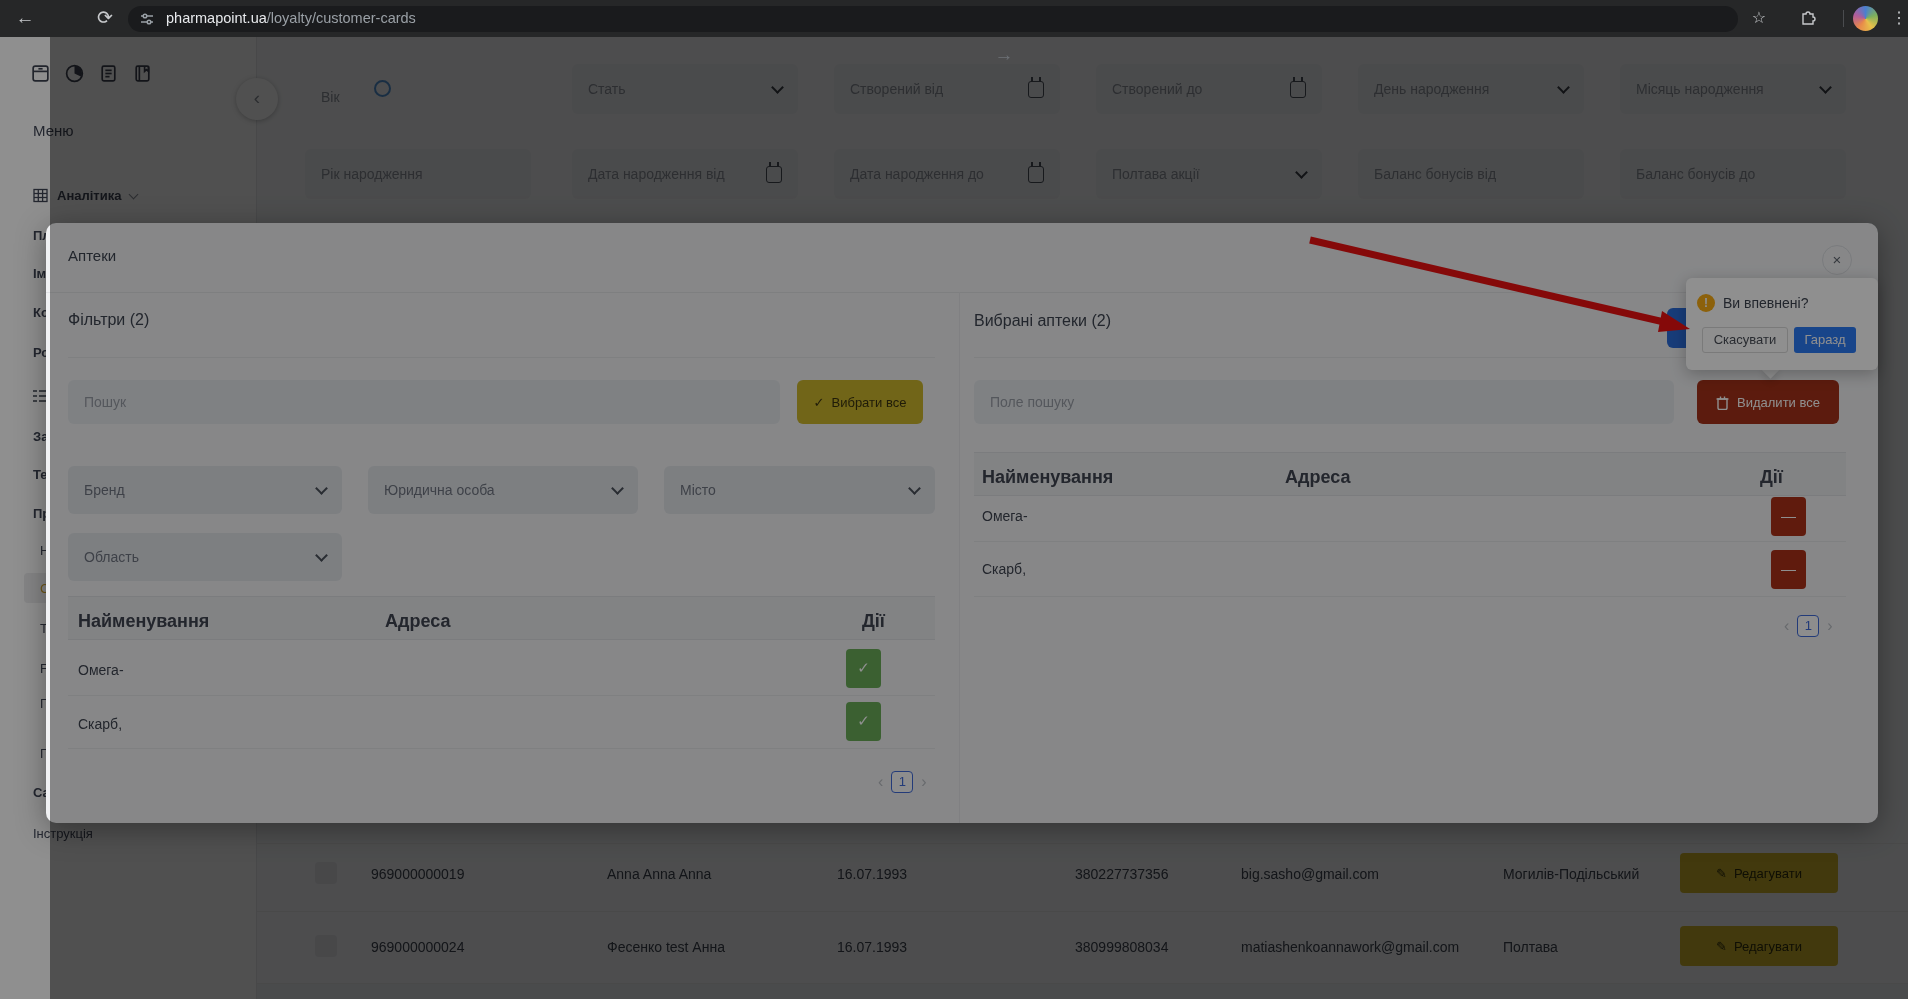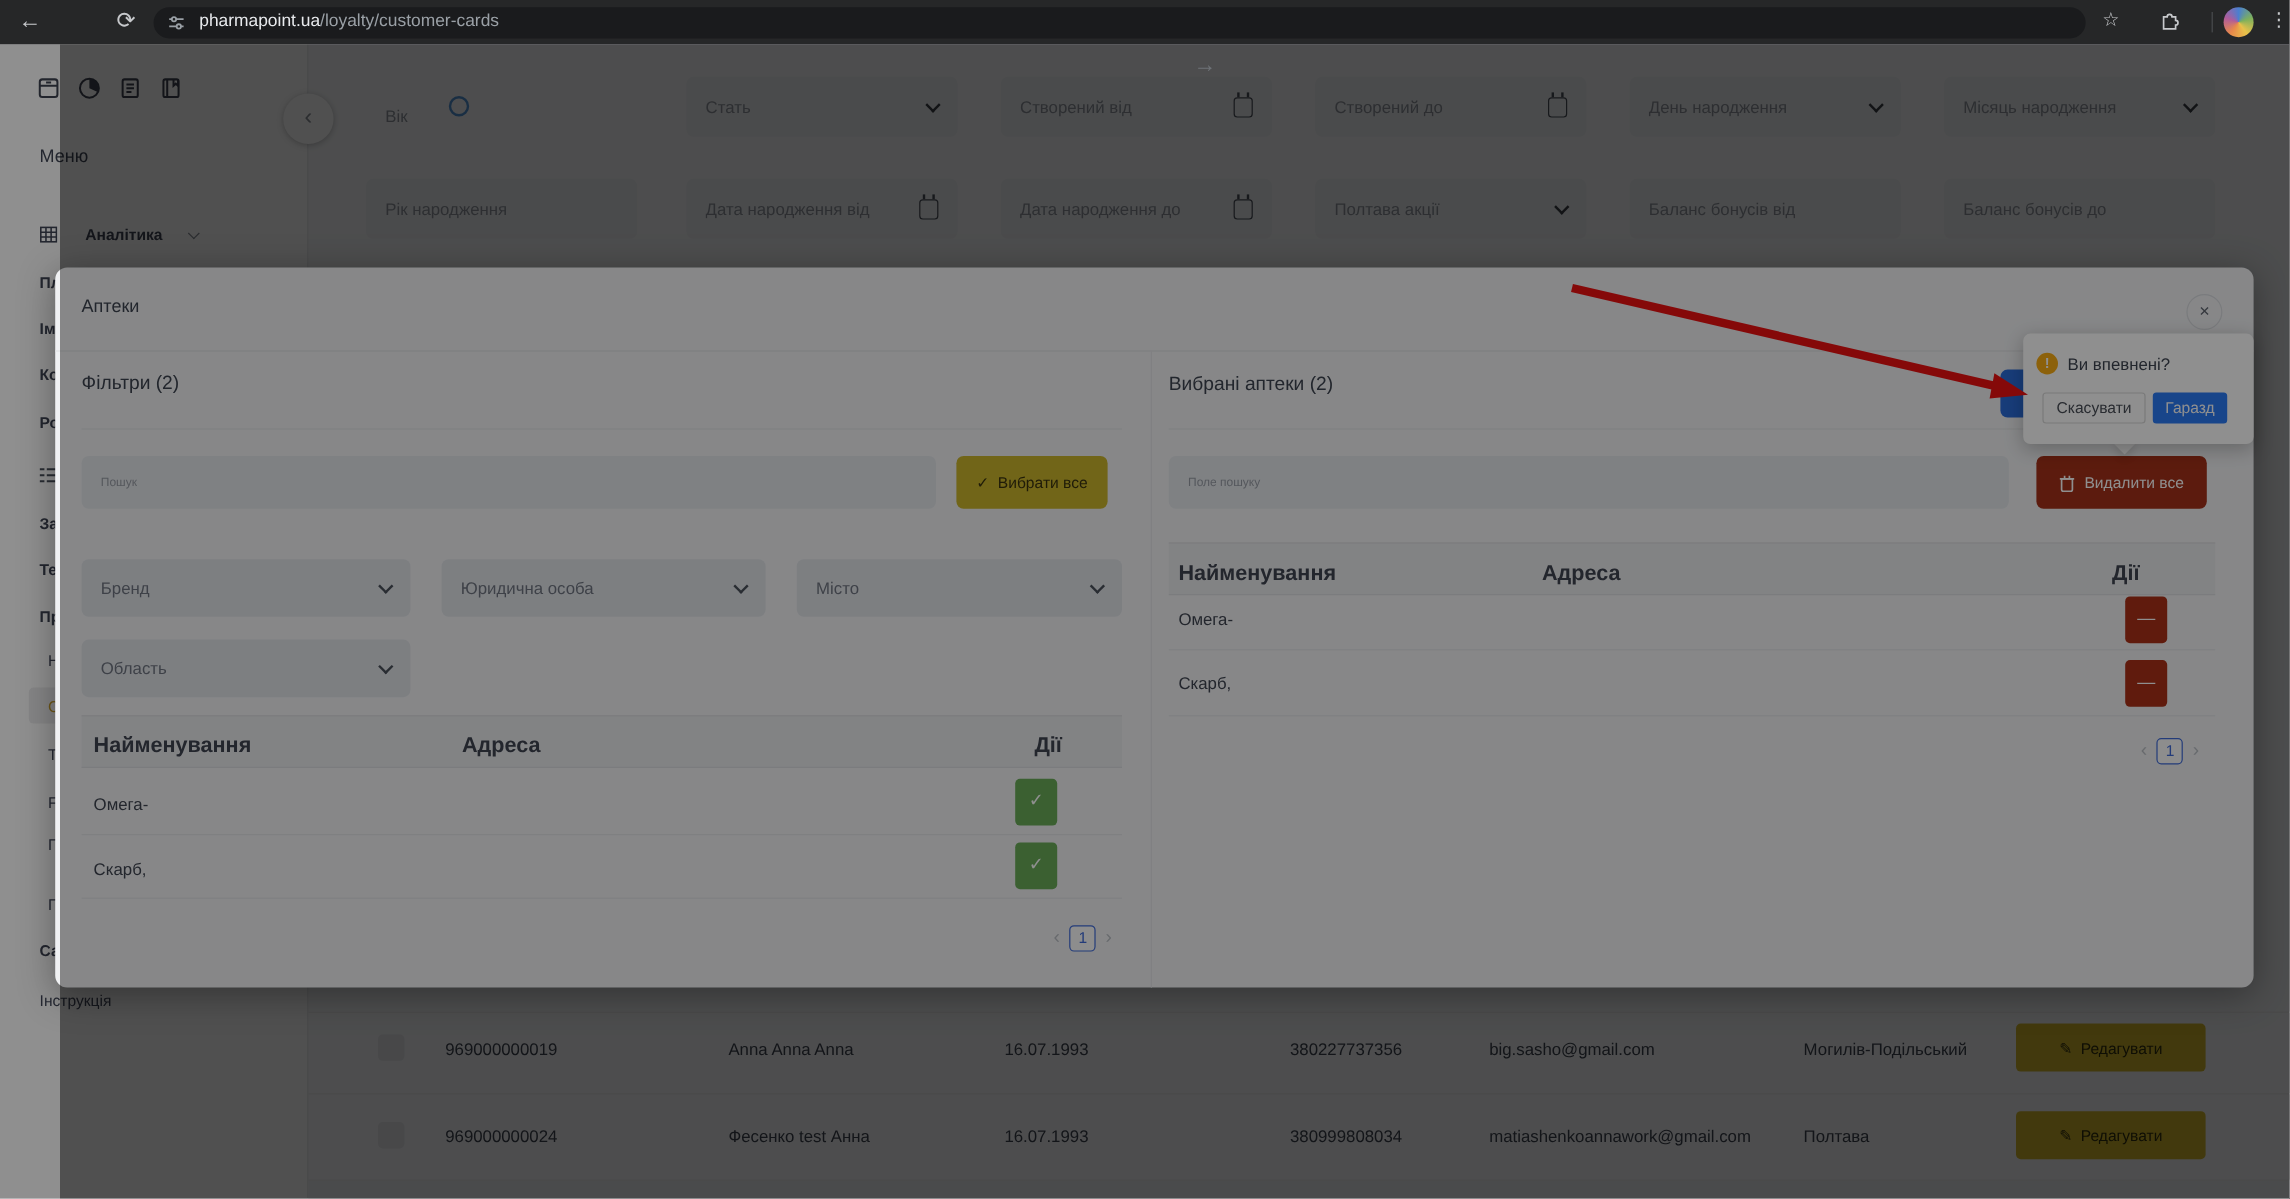--- a/index.html
+++ b/index.html
@@ -17,21 +17,21 @@
   .url-text .path { color:#9aa0a6; }
   .avatar { position:absolute; left:1853px; top:6px; width:25px; height:25px; border-radius:50%;
     background:conic-gradient(#4a7fd0,#7db05c,#e8c14a,#e8894a,#b05c9a,#4a7fd0); }
   .vsep { position:absolute; left:1843px; top:10px; width:1px; height:17px; background:#4a4c4f; }
 
   
   .page { position:absolute; left:0; top:37px; width:1908px; height:962px; background:#f5f6f8; z-index:1; }
   .sidebar { position:absolute; left:0; top:0; width:257px; height:962px; background:#ffffff; border-right:1px solid #e4e6e9; }
   .side-ico { position:absolute; }
   .menu-title { position:absolute; left:33px; top:85px; font-size:15px; font-weight:500; color:#3f4555; }
-  .analytics-row { position:absolute; left:33px; top:151px; display:flex; align-items:center; gap:23px; }
+  .analytics-row { position:absolute; left:33px; top:151px; display:flex; align-items:center; gap:9px; }
   .analytics-row .lbl { font-size:13px; font-weight:700; color:#3f4555; }
   .chev-sm { width:7px; height:7px; border-right:1.8px solid #8a8f98; border-bottom:1.8px solid #8a8f98; transform:rotate(45deg); margin-top:-3px; }
   .side-item { position:absolute; left:33px; font-size:13px; font-weight:700; color:#3f4555; white-space:nowrap; }
   .side-item.sub { left:40px; font-weight:400; color:#42485a; }
   .side-item.active-amber { color:#c59b28; font-weight:400; }
   .active-bg { position:absolute; left:24px; top:536px; width:215px; height:30px; background:#ededef; border-radius:4px; }
   .collapse-btn { position:absolute; left:236px; top:41px; width:42px; height:42px; border-radius:50%; background:#fff;
     box-shadow:0 1px 5px rgba(0,0,0,.25); text-align:center; line-height:40px; font-size:19px; color:#8a8f98; cursor:pointer; }
 
   
@@ -57,21 +57,21 @@
   .modal { position:absolute; left:46px; top:223px; width:1832px; height:600px; background:#f0f1f3; border-radius:10px;
     box-shadow:0 6px 30px rgba(0,0,0,.35); z-index:20; }
   .m-title { position:absolute; left:22px; top:24px; font-size:15px; font-weight:500; color:#3e4450; }
   .m-close { position:absolute; left:1776px; top:22px; width:30px; height:30px; border-radius:50%; border:1px solid #d9dbdf;
     text-align:center; line-height:27px; font-size:15px; color:#606670; cursor:pointer; }
   .m-hdiv { position:absolute; left:0; top:69px; width:1832px; height:1px; background:#e1e2e5; }
   .m-vdiv { position:absolute; left:913px; top:69px; width:1px; height:531px; background:#e4e5e8; }
   .p-title { position:absolute; font-size:16px; font-weight:500; color:#3e4450; }
   .p-div { position:absolute; height:1px; background:#e3e4e6; }
   .m-search { position:absolute; height:44px; background:#e3e6ea; border-radius:6px; }
-  .m-search input { width:100%; height:100%; background:transparent; border:none; outline:none; padding:0 16px; font-size:10px; color:#0f766e; font-family:"Liberation Sans",sans-serif; }
+  .m-search input { width:100%; height:100%; background:transparent; border:none; outline:none; padding:0 16px; font-size:14px; color:#0f766e; font-family:"Liberation Sans",sans-serif; }
   .m-search input::placeholder { color:#979ca5; }
   .ybtn { position:absolute; height:44px; border-radius:6px; background:#c9b42c; display:flex; align-items:center; justify-content:center;
     gap:7px; font-size:13px; color:#3a330f; cursor:pointer; }
   .rbtn { position:absolute; height:44px; border-radius:6px; background:#a43119; display:flex; align-items:center; justify-content:center;
     gap:8px; font-size:13px; color:#ffffff; cursor:pointer; }
   .ddl { position:absolute; height:48px; background:#dfe2e7; border-radius:6px; display:flex; align-items:center; padding:0 16px; cursor:pointer; }
   .ddl .flabel { font-size:14px; color:#6f7580; flex:1; }
   .ddl .chev { border-color:#4a505a; }
   .thead { position:absolute; height:44px; background:#e8e9ec; border-top:1px solid #dcdde0; border-bottom:1px solid #dcdde0; }
   .th { position:absolute; top:14px; font-size:18px; font-weight:700; color:#3f4450; }

